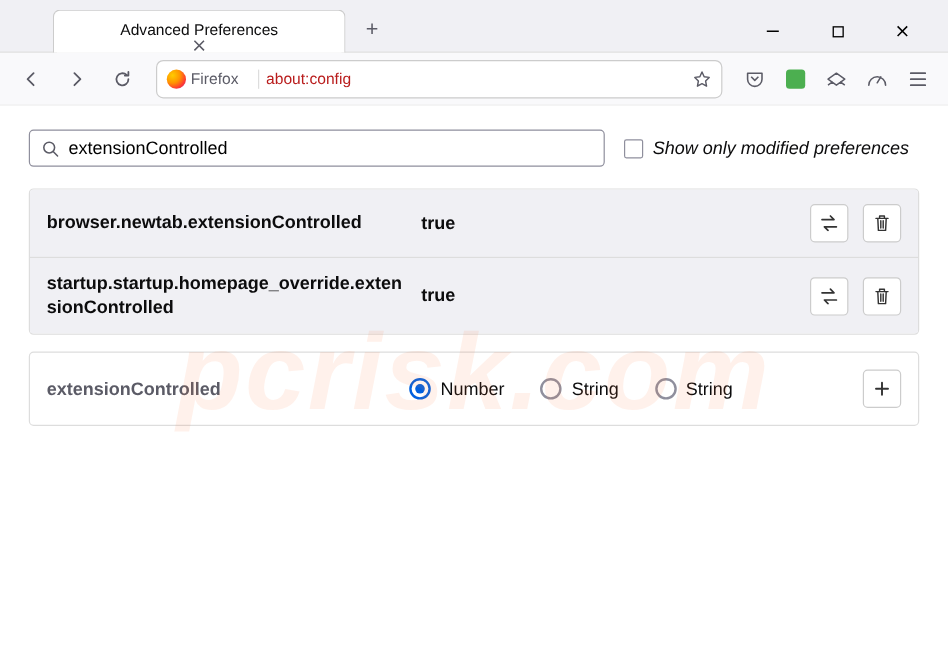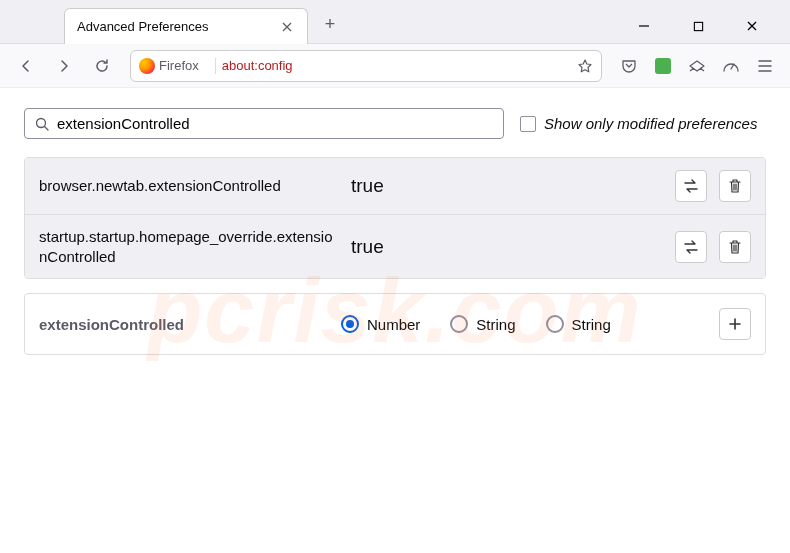--- a/index.html
+++ b/index.html
@@ -1,20 +1,20 @@
 <!DOCTYPE html>
 <html><head>
   <meta charset="utf-8">
   <style>
     * { margin: 0; padding: 0; box-sizing: border-box; }
     body { font-family: "Segoe UI", Arial, sans-serif; font-size: 13px; background: #fff; color: #0c0c0d; width: 790px; height: 553px; overflow: hidden; }
     
     
     .titlebar { display: flex; align-items: flex-start; height: 44px; background: #f0f0f4; border-bottom: 1px solid #ddd; }
-    .tab { display: flex; align-items: center; background: #fff; border: 1px solid #ccc; border-bottom: none; border-radius: 6px 6px 0 0; padding: 8px 12px; margin-left: 64px; margin-top: 8px; height: 36px; width: 244px; }
+    .tab { display: flex; align-items: center; background: #fff; border: 1px solid #ccc; border-bottom: none; border-radius: 6px 6px 0 0; padding: 8px 12px; margin-left: 44px; margin-top: 8px; height: 36px; width: 244px; flex-direction: column; }
     .tab-title { flex: 1; font-size: 13px; }
     .tab-close { width: 16px; height: 16px; display: flex; align-items: center; justify-content: center; cursor: pointer; color: #5b5b66; }
     .newtab { width: 28px; height: 28px; display: flex; align-items: center; justify-content: center; margin: 10px 8px; cursor: pointer; color: #5b5b66; font-size: 18px; }
     .win-controls { margin-left: auto; display: flex; gap: 18px; padding: 12px 20px 0 0; }
     .win-btn { width: 36px; height: 28px; display: flex; align-items: center; justify-content: center; cursor: pointer; color: #000; }
     
     
     .navbar { display: flex; align-items: center; height: 44px; padding: 0 10px; gap: 6px; background: #f9f9fb; border-bottom: 1px solid #eee; }
     .nav-btn { width: 32px; height: 32px; display: flex; align-items: center; justify-content: center; border-radius: 4px; cursor: pointer; color: #5b5b66; }
     .urlbar { flex: 1; display: flex; align-items: center; height: 32px; background: #fff; border: 1px solid #ccc; border-radius: 6px; padding: 0 8px; gap: 6px; margin: 0 6px; }
@@ -32,22 +32,22 @@
     .searchbox { display: flex; align-items: center; border: 1px solid #8f8f9d; border-radius: 4px; padding: 6px 10px; width: 480px; gap: 8px; }
     .searchbox input { border: none; outline: none; font-size: 15px; flex: 1; }
     .search-ic { color: #5b5b66; }
     .check-label { display: flex; align-items: center; gap: 8px; font-size: 15px; cursor: pointer; font-style: italic; }
     .checkbox { width: 16px; height: 16px; border: 1px solid #8f8f9d; border-radius: 2px; }
     
     
     .pref-table { border: 1px solid #ddd; border-radius: 4px; overflow: hidden; margin-bottom: 14px; }
     .pref-row { display: flex; align-items: center; padding: 12px 14px; gap: 12px; background: #f0f0f4; }
     .pref-row + .pref-row { border-top: 1px solid #ddd; }
-    .pref-name { width: 300px; font-size: 15px; font-weight: 400; word-break: break-all; line-height: 1.3; }
-    .pref-val { flex: 1; font-size: 19px; font-weight: 400; }
+    .pref-name { width: 300px; font-size: 15px; font-weight: 700; word-break: break-all; line-height: 1.3; }
+    .pref-val { flex: 1; font-size: 15px; font-weight: 700; }
     .row-btn { width: 32px; height: 32px; display: flex; align-items: center; justify-content: center; background: #fff; border: 1px solid #ccc; border-radius: 4px; cursor: pointer; color: #333; }
     
     
     .newpref { display: flex; align-items: center; padding: 14px; border: 1px solid #ddd; border-radius: 4px; gap: 12px; }
     .newpref-name { width: 290px; font-size: 15px; font-weight: 700; color: #5b5b66; }
     .type-opts { display: flex; gap: 30px; flex: 1; }
     .radio-label { display: flex; align-items: center; gap: 8px; font-size: 15px; cursor: pointer; }
     .radio { width: 18px; height: 18px; border: 2px solid #8f8f9d; border-radius: 50%; display: flex; align-items: center; justify-content: center; }
     .radio.checked { border-color: #0060df; }
     .radio.checked::after { content: ''; width: 8px; height: 8px; background: #0060df; border-radius: 50%; }

